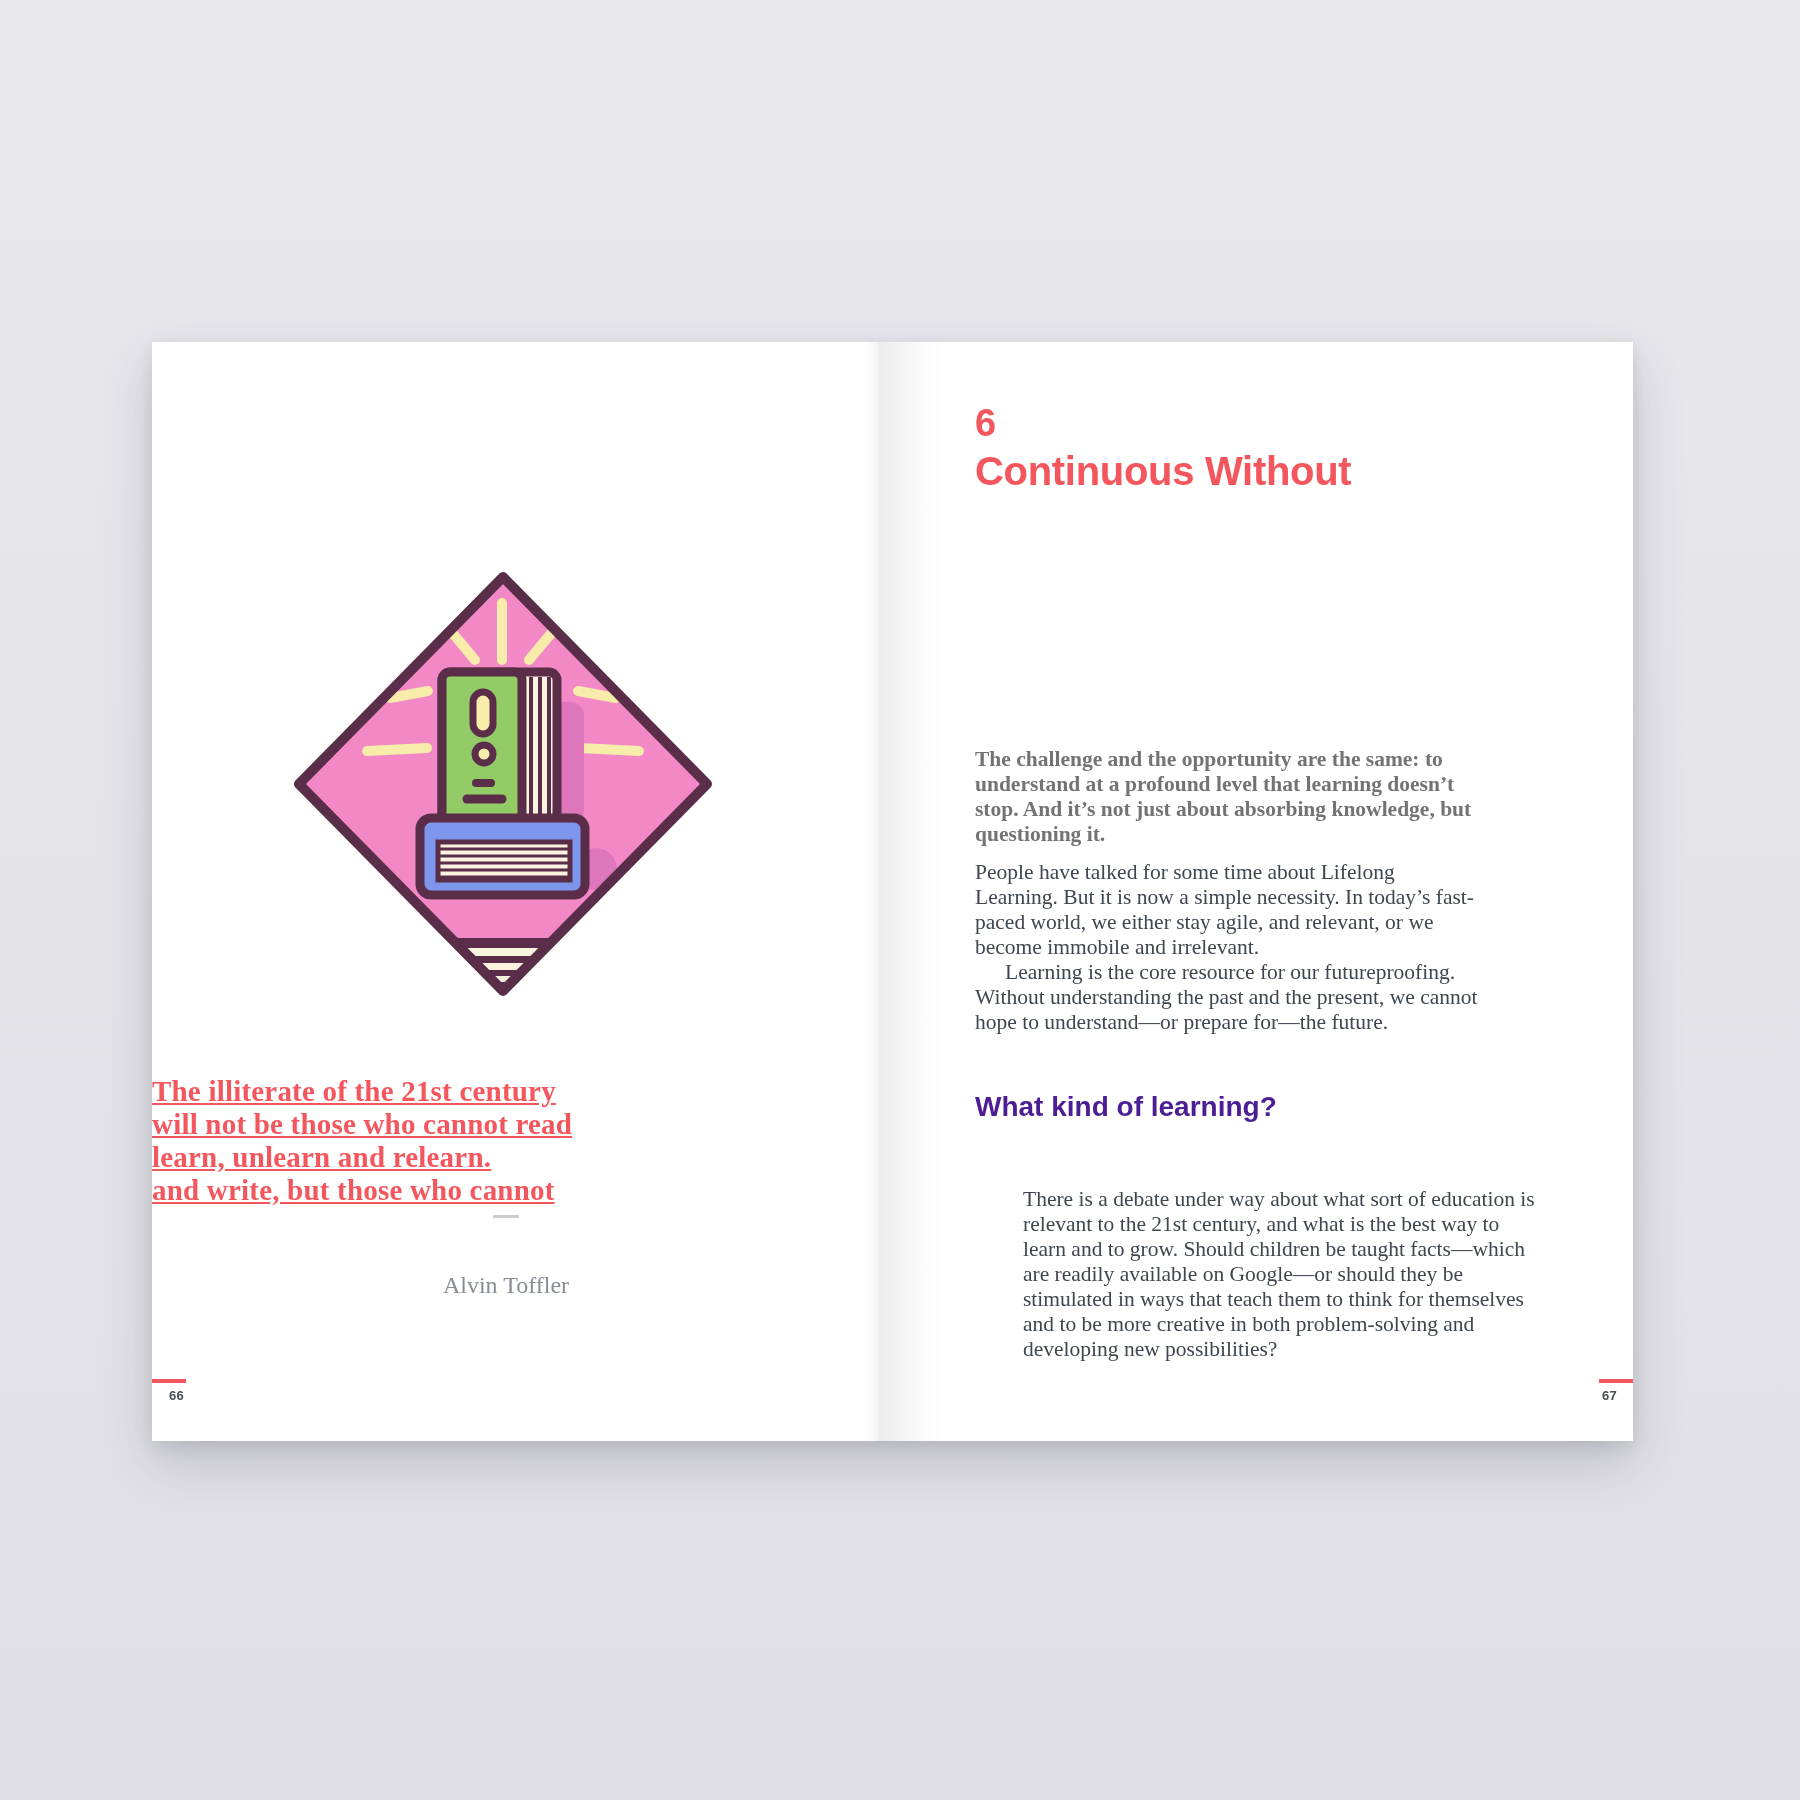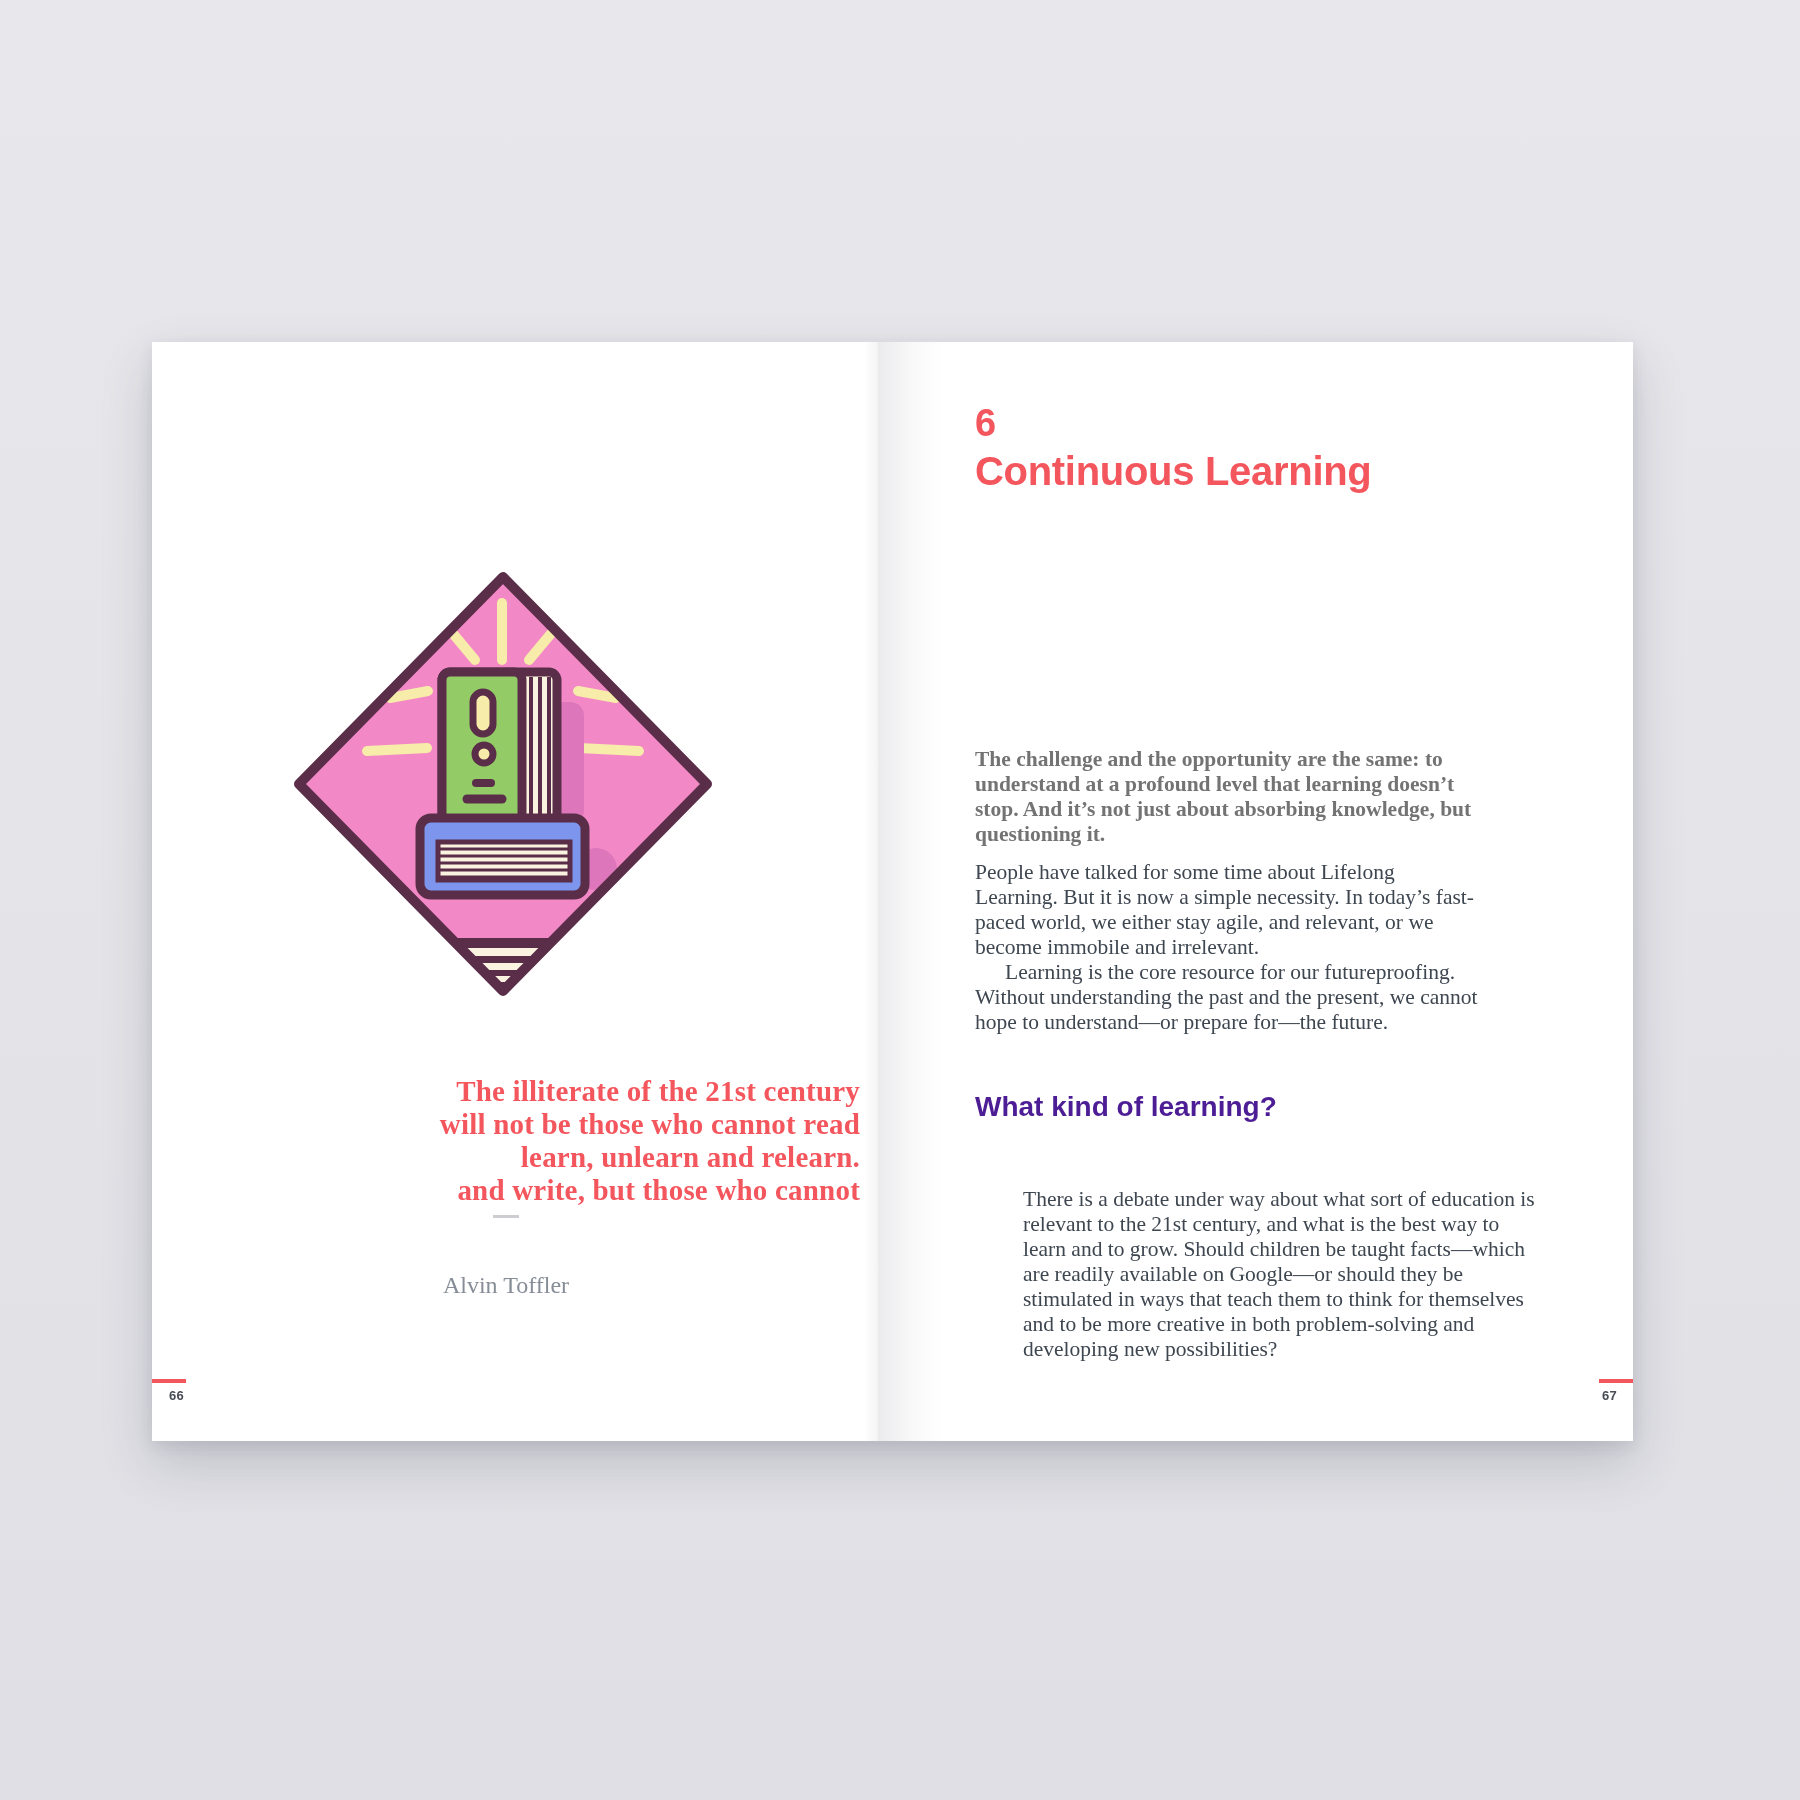--- a/index.html
+++ b/index.html
@@ -23,23 +23,23 @@
   .gutter-shade{
     position:absolute;left:0;top:0;width:64px;height:100%;
     background:linear-gradient(to right, rgba(60,60,80,0.10), rgba(60,60,80,0.03) 55%, rgba(60,60,80,0));
     pointer-events:none;
   }
 
   
   .badge{position:absolute;left:140px;top:228px;}
   .quote{
     position:absolute;left:0;top:733px;width:708px;
-    text-align:right;color:#F4565E;
+    text-align:left;color:#F4565E;
     font-family:"Liberation Serif", serif;font-weight:bold;
-    font-size:29px;line-height:33px;letter-spacing:0.2px;
+    font-size:29px;line-height:33px;letter-spacing:0.2px;text-decoration:underline;
   }
   .quote-divider{
     position:absolute;left:341px;top:873px;width:26px;height:3px;background:#CBCDD1;
   }
   .attribution{
     position:absolute;left:0;top:890px;width:708px;text-align:center;
     color:#878D97;font-size:24px;font-family:"Liberation Serif", serif;margin-top:40px;
   }
 
   
@@ -151,21 +151,21 @@
 
     <div class="tick tick-left"></div>
     <div class="pagenum pn-left">66</div>
   </section>
 
   <section class="page right">
     <div class="gutter-shade"></div>
 
     <header class="chapter-head">
       <div class="chapter-number">6</div>
-      <h1 class="chapter-title">Continuous Learning</h1>
+      <h1 class="chapter-title">Continuous Without</h1>
     </header>
 
     <p class="bodytext intro">The challenge and the opportunity are the same: to understand at a profound level that learning doesn’t stop. And it’s not just about absorbing knowledge, but questioning it.</p>
 
     <div class="bodytext para-group">
       <p>People have talked for some time about Lifelong Learning. But it is now a simple necessity. In today’s fast-paced world, we either stay agile, and relevant, or we become immobile and irrelevant.</p>
       <p>Learning is the core resource for our futureproofing. Without understanding the past and the present, we cannot hope to understand—or prepare for—the future.</p>
     </div>
 
     <h2 class="section-heading">What kind of learning?</h2>

